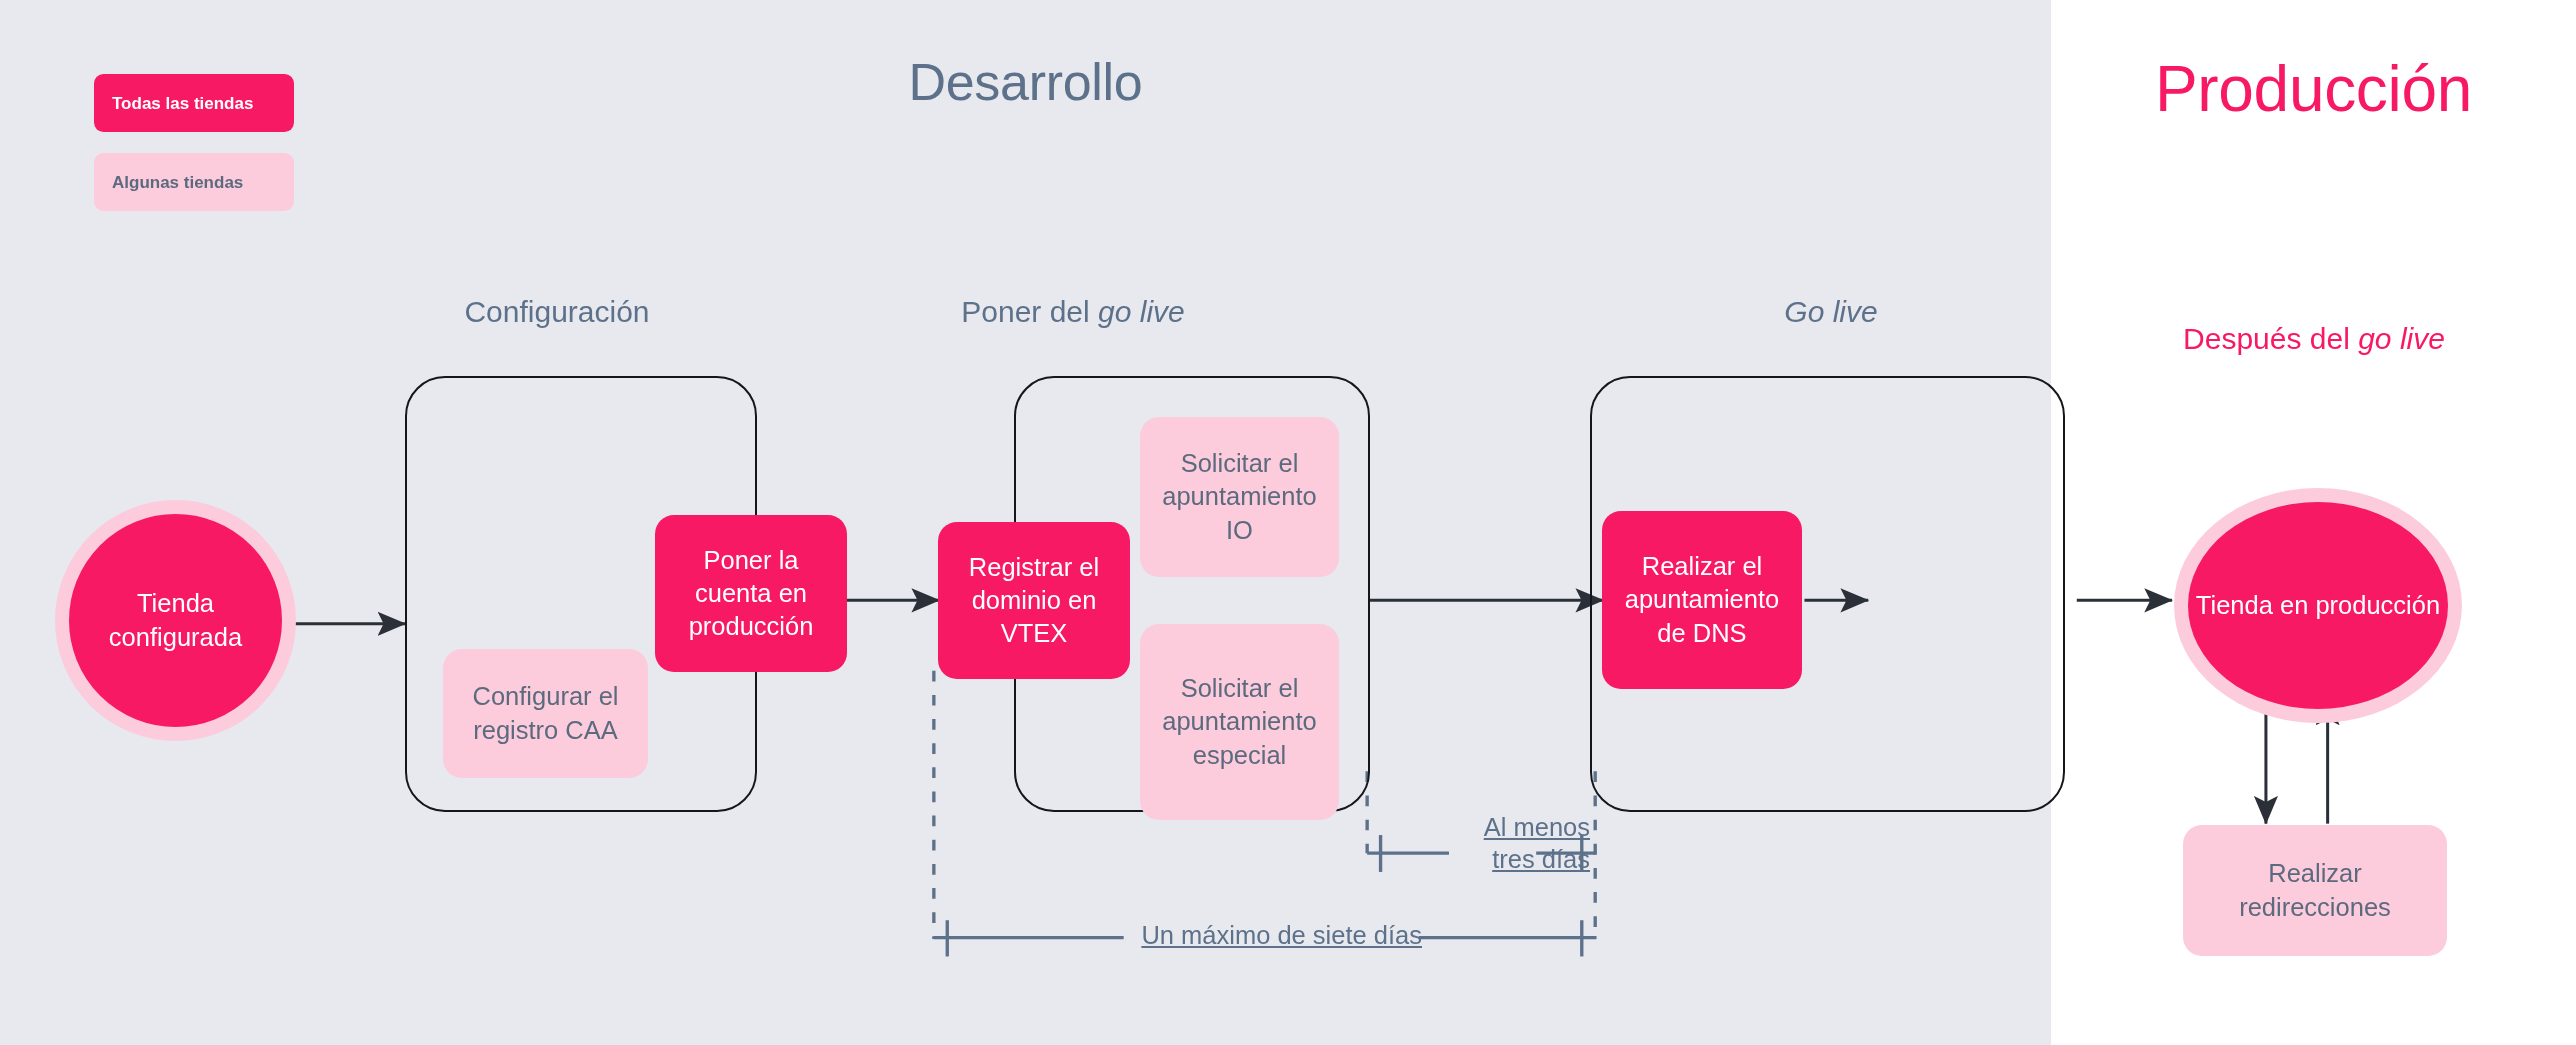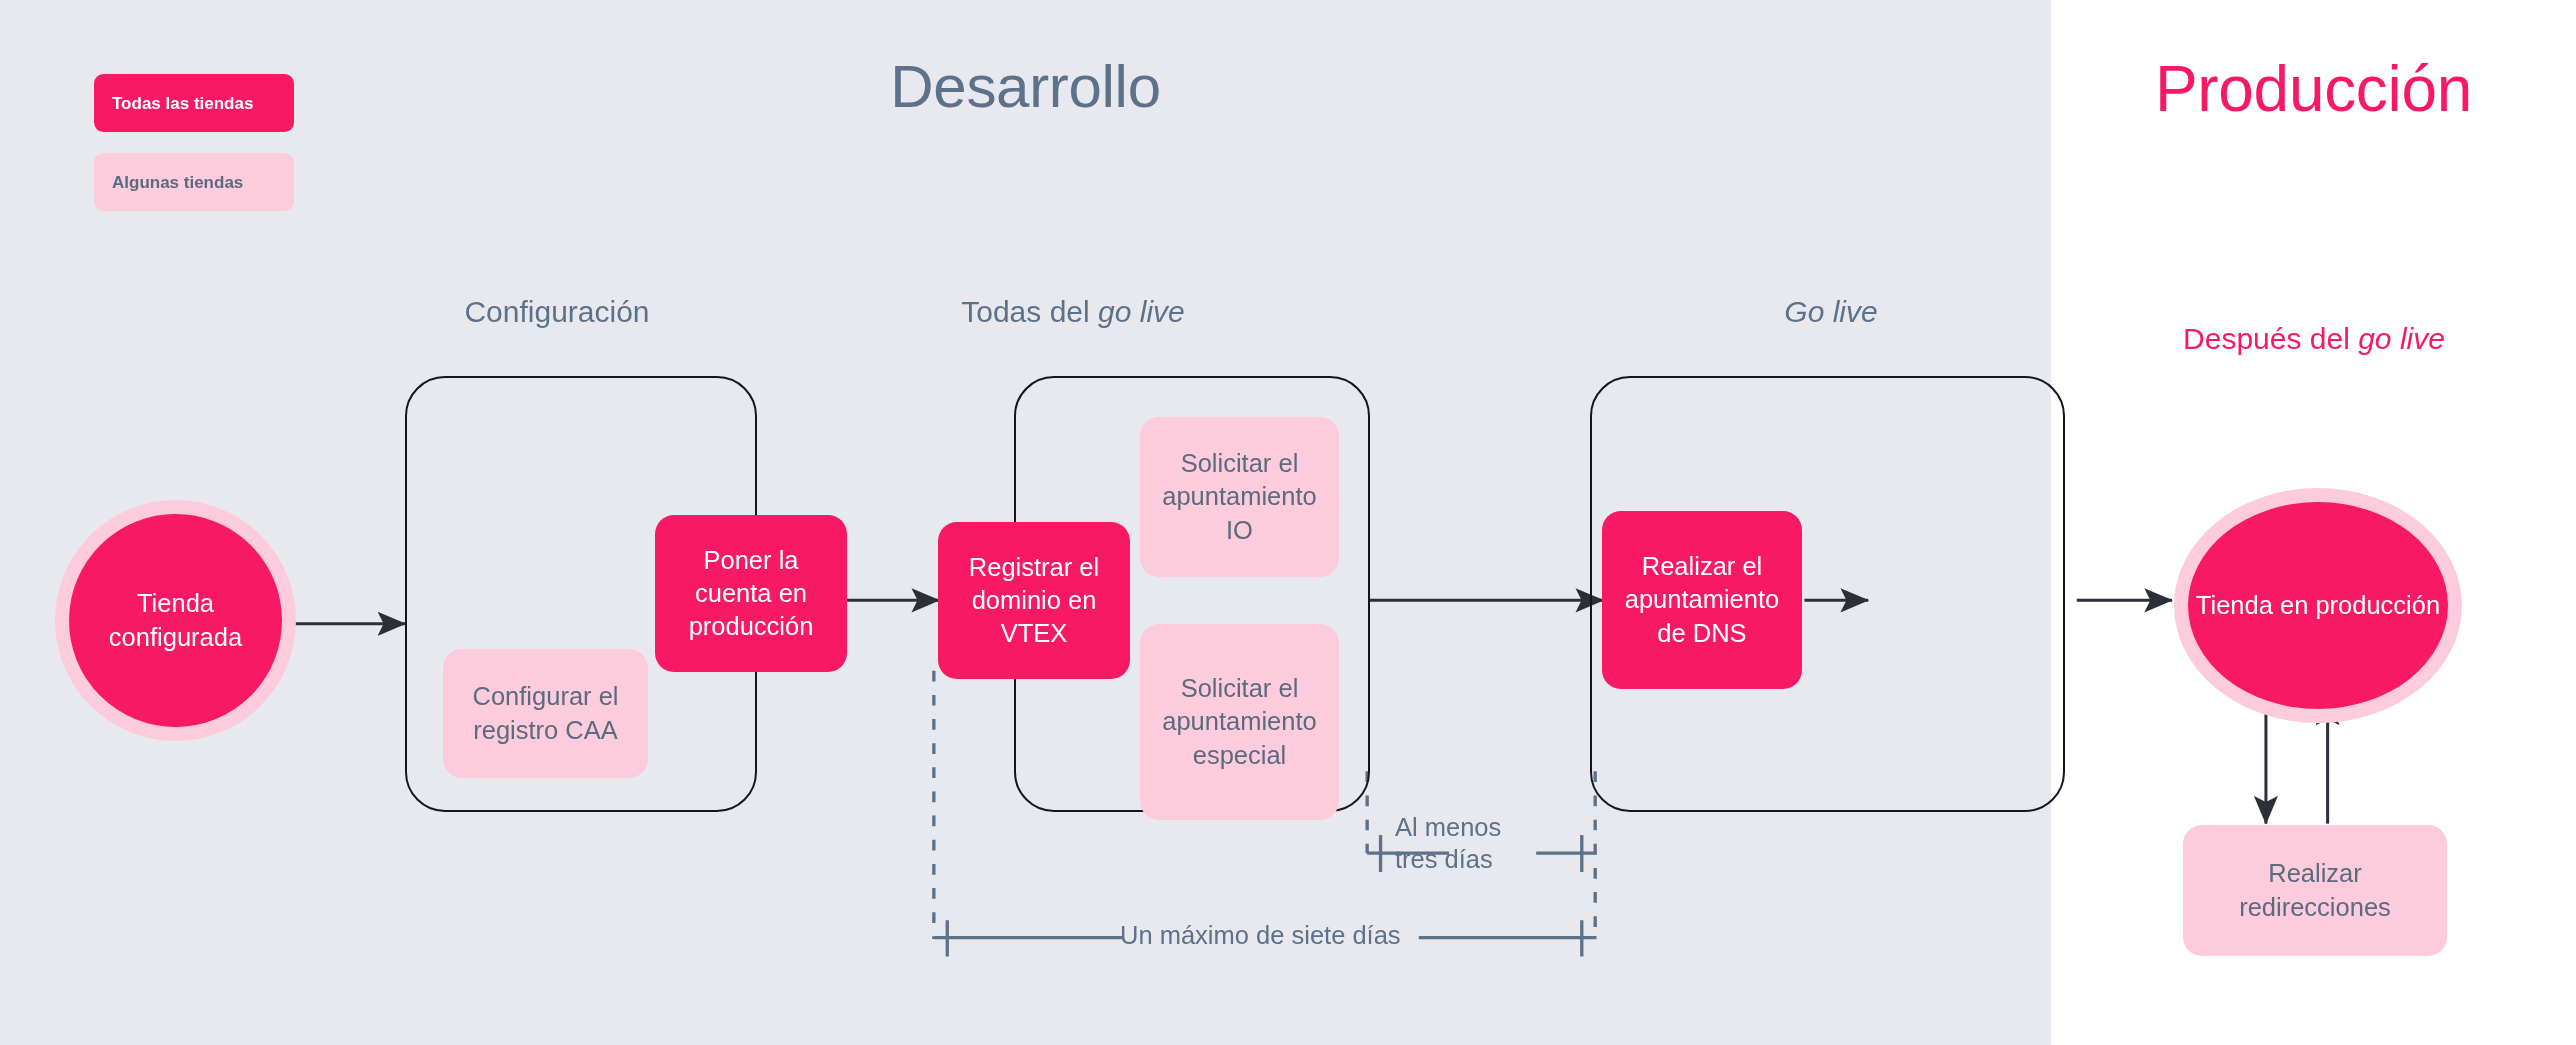--- a/index.html
+++ b/index.html
@@ -39,21 +39,21 @@
   }
   .legend-some {
     left: 94px; top: 153px; width: 200px; height: 58px;
     background: #fcccdd; color: #5c6a7e;
   }
 
   
   .title-dev {
     position: absolute; left: 0; top: 52px; width: 2051px;
     text-align: center;
-    font-size: 60px; font-weight: 400; color: #5d718a;
+    font-size: 52px; font-weight: 400; color: #5d718a;
     letter-spacing: -0.3px;
   }
   .title-prod {
     position: absolute; left: 2051px; top: 52px; width: 525px;
     text-align: center;
     font-size: 64px; font-weight: 400; color: #f71963;
     letter-spacing: -0.3px;
   }
 
   
@@ -95,25 +95,26 @@
     background: #f71963;
     border: 14.8px solid #fcccdd;
     color: #ffffff;
     font-size: 25.5px;
     line-height: 1.30;
   }
 
   
   .dim-label {
     position: absolute;
-    text-align: left;
+    text-align: right;
     color: #5d718a;
     font-size: 25.5px;
     line-height: 1.25;
     white-space: pre-line;
+    text-decoration: underline;
   }
   .dim-label.single { white-space: nowrap; }
 </style>
 </head>
 <body>
 
 <div id="canvas">
 
   <div class="panel-dev"></div>
   <div class="panel-prod"></div>
@@ -167,21 +168,21 @@
   <div class="legend-chip legend-some">Algunas tiendas</div>
 
   <div class="title-dev">Desarrollo</div>
   <div class="title-prod">Producción</div>
 
   <div class="stage-head" style="left:376px; top:295px; width:362px;">
     <span>Configuración</span>
   </div>
 
   <div class="stage-head" style="left:892px; top:295px; width:362px;">
-    <span>Todas del </span><i>go live</i>
+    <span>Poner del </span><i>go live</i>
   </div>
 
   <div class="stage-head" style="left:1650px; top:295px; width:362px;">
     <i>Go live</i>
   </div>
 
   <div class="stage-head prod" style="left:2113px; top:295px; width:402px;margin-top:27px;">
     <span>Después del </span><i>go live</i>
   </div>
 

